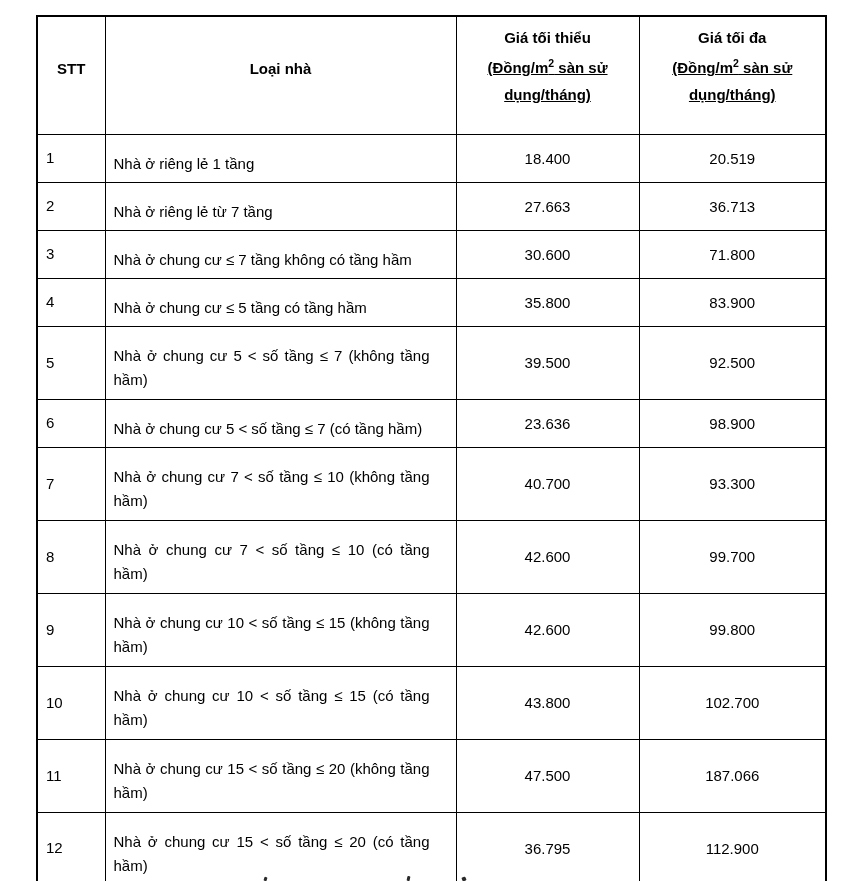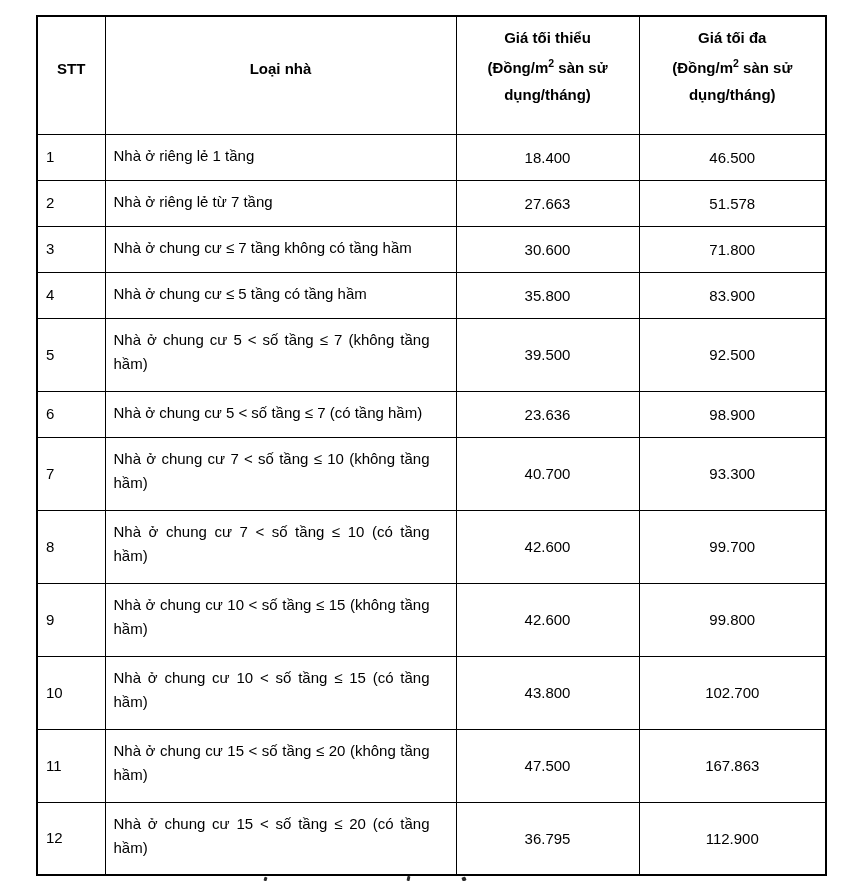--- a/index.html
+++ b/index.html
@@ -30,34 +30,34 @@
     overflow: hidden;
   }
   .price-table thead tr { height: 118px; }
   .price-table th {
     font-weight: bold;
     text-align: center;
     vertical-align: middle;
     padding: 0 6px 14px 6px;
   }
   .h-title { line-height: 20px; margin-bottom: 6px; }
-  .h-unit  { line-height: 27px; }
+  .h-unit  { line-height: 27px; text-decoration: underline; }
   .h-unit sup { font-size: 10.5px; line-height: 0; }
   tr.r { height: 46px; }
   tr.r.double { height: 73px; }
   td.c-stt {
     vertical-align: middle;
     text-align: left;
     padding: 2px 4px 2px 8px;
     line-height: 18px;
   }
   td.c-type {
     vertical-align: top;
     text-align: justify;
-    padding: 9px 26px 6px 8px;
+    padding: 17px 26px 6px 8px;
     line-height: 24px;
   }
   td.c-val {
     vertical-align: middle;
     text-align: center;
     padding: 2px 12px;
     margin-top: 21px;
   }
   .speck {
     position: absolute;
@@ -103,35 +103,35 @@
       <td class="c-stt">
         <span class="cell-text">1</span>
       </td>
       <td class="c-type">
         <span class="cell-text type-text">Nhà ở riêng lẻ 1 tầng</span>
       </td>
       <td class="c-val">
         <span class="cell-text">18.400</span>
       </td>
       <td class="c-val">
-        <span class="cell-text">46.500</span>
+        <span class="cell-text">20.519</span>
       </td>
     </tr>
         <tr class="r">
       <td class="c-stt">
         <span class="cell-text">2</span>
       </td>
       <td class="c-type">
         <span class="cell-text type-text">Nhà ở riêng lẻ từ 7 tầng</span>
       </td>
       <td class="c-val">
         <span class="cell-text">27.663</span>
       </td>
       <td class="c-val">
-        <span class="cell-text">51.578</span>
+        <span class="cell-text">36.713</span>
       </td>
     </tr>
         <tr class="r">
       <td class="c-stt">
         <span class="cell-text">3</span>
       </td>
       <td class="c-type">
         <span class="cell-text type-text">Nhà ở chung cư ≤ 7 tầng không có tầng hầm</span>
       </td>
       <td class="c-val">
@@ -243,21 +243,21 @@
       <td class="c-stt">
         <span class="cell-text">11</span>
       </td>
       <td class="c-type">
         <span class="cell-text type-text">Nhà ở chung cư 15 &lt; số tầng ≤ 20 (không tầng hầm)</span>
       </td>
       <td class="c-val">
         <span class="cell-text">47.500</span>
       </td>
       <td class="c-val">
-        <span class="cell-text">167.863</span>
+        <span class="cell-text">187.066</span>
       </td>
     </tr>
         <tr class="r double">
       <td class="c-stt">
         <span class="cell-text">12</span>
       </td>
       <td class="c-type">
         <span class="cell-text type-text">Nhà ở chung cư 15 &lt; số tầng ≤ 20 (có tầng hầm)</span>
       </td>
       <td class="c-val">

